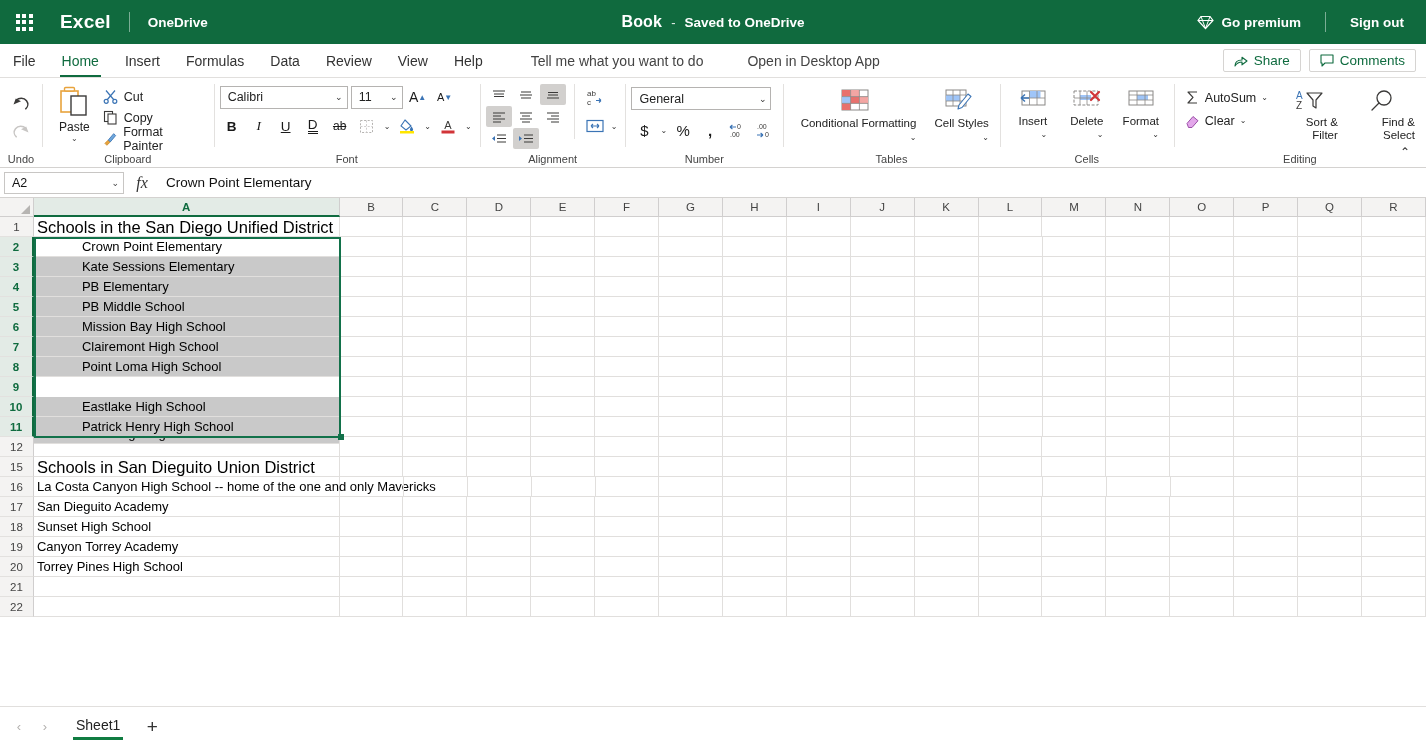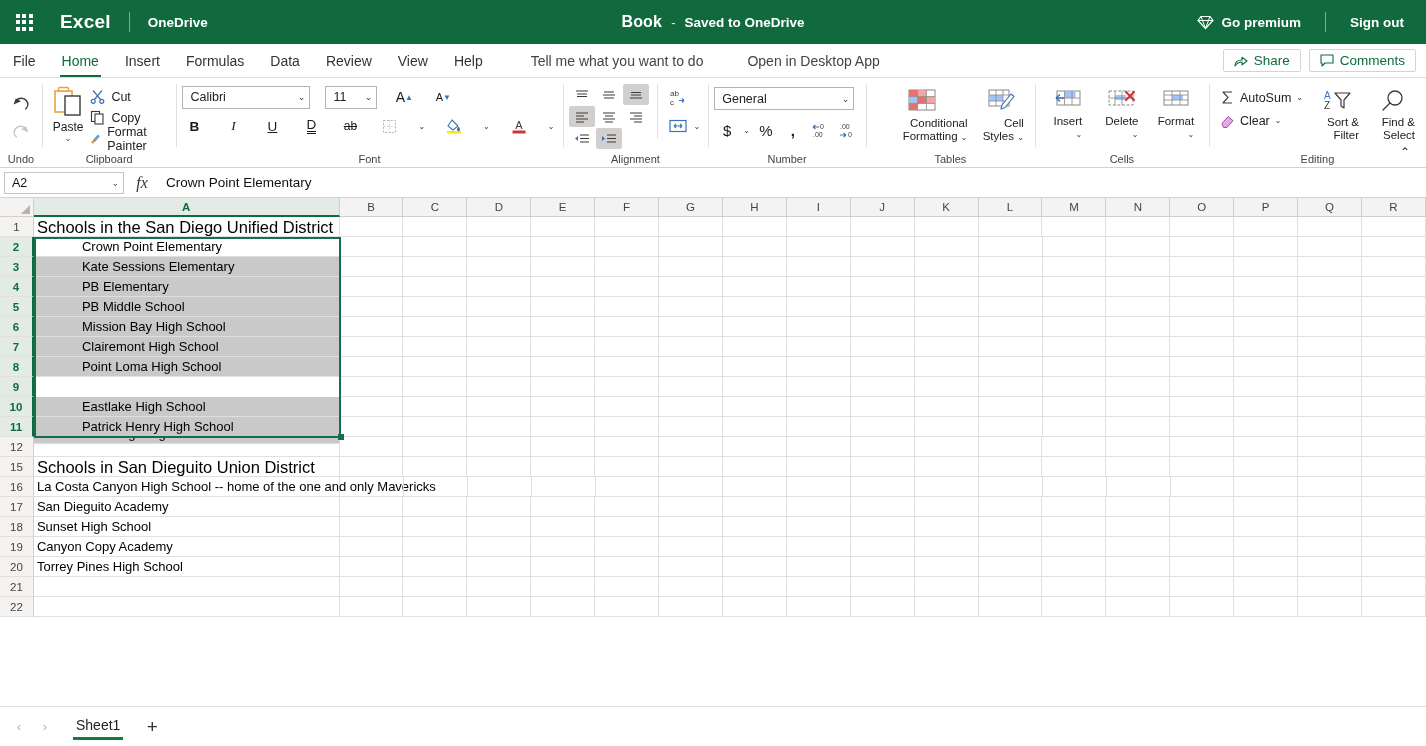--- a/index.html
+++ b/index.html
@@ -119,21 +119,21 @@
   #paste-label { font-size: 12px; color: #222; margin-top: 2px; }
   .mini-chev { font-size: 8px; color: #444; line-height: 8px; margin-top: 1px;}
   .clip-list { display: flex; flex-direction: column; justify-content: center; padding-top: 2px; }
   .clip-item {
     display: flex; align-items: center; gap: 6px;
     font-size: 12.5px; color: #222; padding: 1px 4px 1px 2px; height: 21px;
   }
 
   
   #grp-font .rgroup-body { flex-direction: column; }
-  .frow { display: flex; align-items: center; gap: 15px; }
+  .frow { display: flex; align-items: center; gap: 3px; }
   .selectbox {
     border: 1px solid #b5b3b1; background: #fff; height: 23px;
     display: flex; align-items: center; padding: 0 4px 0 7px;
     font-size: 12.5px; color: #222; cursor: pointer;
   }
   #font-name-box { width: 128px; }
   #font-size-box { width: 52px; }
   .selectbox .cv { margin-left: auto; font-size: 9px; color: #333; }
   .iconbtn {
     width: 24px; height: 24px; display: flex; align-items: center;
@@ -1062,21 +1062,21 @@
           <div class="cell" style="width: 64px;"></div>
           <div class="cell" style="width: 64px;"></div>
           <div class="cell" style="width: 64px;"></div>
           <div class="cell" style="width: 64px;"></div>
           <div class="cell" style="width: 64px;"></div>
           <div class="cell" style="width: 64px;"></div>
           <div class="cell" style="width: 64px;"></div>
         </div>
         <div class="gridrow">
           <div class="rowhead">19</div>
-          <div class="cell" style="width: 306px;">Canyon Copy Academy</div>
+          <div class="cell" style="width: 306px;">Canyon Torrey Academy</div>
           <div class="cell" style="width: 64px;"></div>
           <div class="cell" style="width: 64px;"></div>
           <div class="cell" style="width: 64px;"></div>
           <div class="cell" style="width: 64px;"></div>
           <div class="cell" style="width: 64px;"></div>
           <div class="cell" style="width: 64px;"></div>
           <div class="cell" style="width: 64px;"></div>
           <div class="cell" style="width: 64px;"></div>
           <div class="cell" style="width: 64px;"></div>
           <div class="cell" style="width: 64px;"></div>

